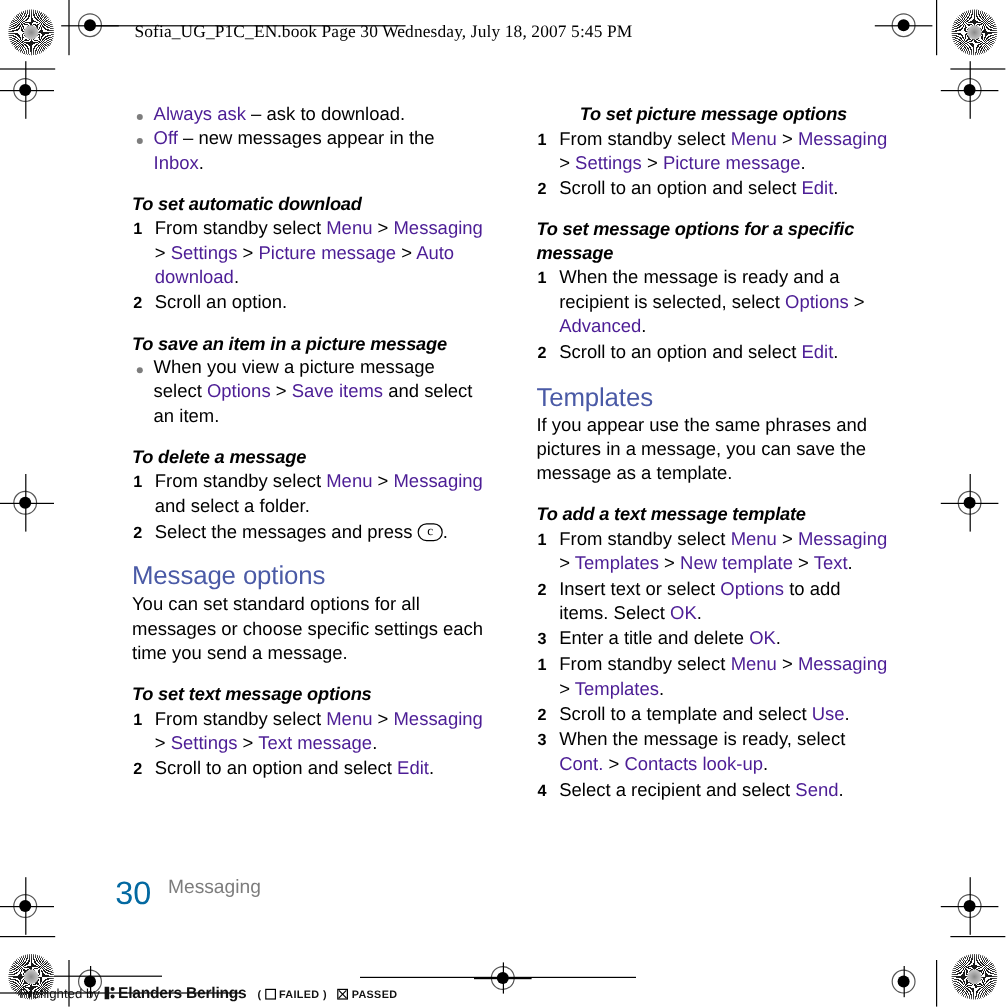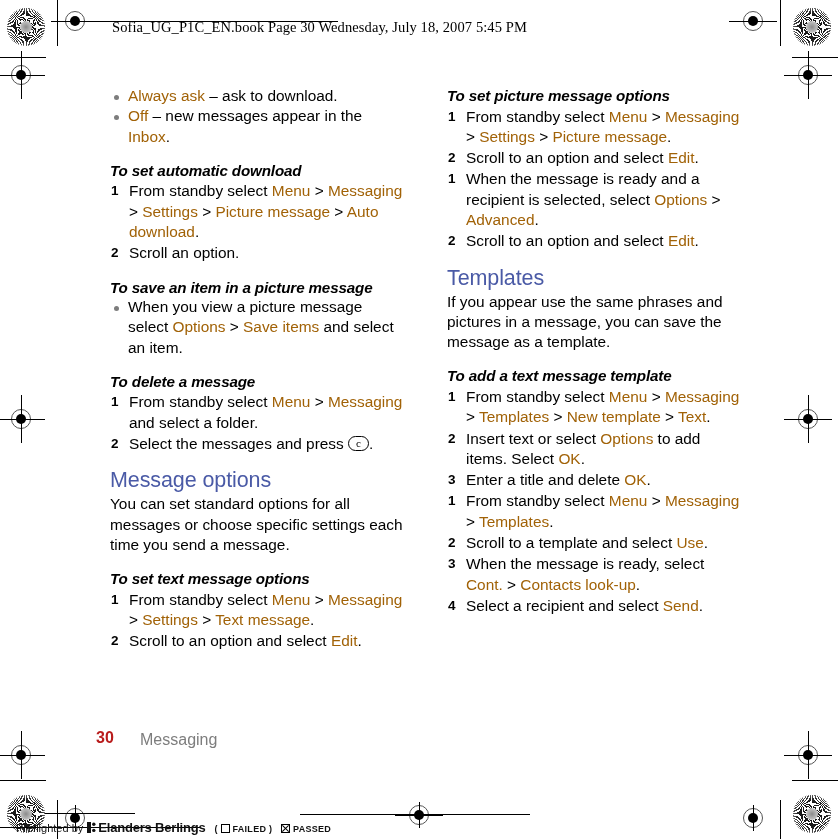--- a/index.html
+++ b/index.html
@@ -104,21 +104,21 @@
   }
 
   .h3 {
     font-weight: bold;
     font-style: italic;
     font-size: 15.2px;
     line-height: 19.5px;
     margin: 14px 0 0 0;
     letter-spacing: -0.15px;
   }
-  .h3.first { margin-top: 0; }
+  .h3.first { margin-top: 0; text-align: center; }
 
   p.para {
     margin: 0;
   }
 
   ul.bullets {
     list-style: none;
     margin: 0;
     padding: 0;
   }
@@ -151,43 +151,43 @@
   ol.steps > li::before {
     content: counter(step);
     position: absolute;
     left: 0; top: 0;
     font-weight: bold;
     font-size: 13.5px;
     line-height: 20.3px;
     color: #000;
   }
 
-  .lnk { color: #a16207; text-align: right; }
+  .lnk { color: #4c1d95; text-align: right; }
   .sep { color: #000; }
 
   .keycap {
     display: inline-block;
     border: 1.4px solid #000;
     border-radius: 9px;
     padding: 0 7px;
     font-size: 11px;
     line-height: 13px;
     font-family: "Liberation Serif", serif;
     vertical-align: 1px;
     position: relative;
     top: -1px;
   }
 
   
   .pagenum {
     position: absolute;
     left: 96px; top: 729px;
-    font-size: 16px;
-    font-weight: bold;
-    color: #b91c1c;
+    font-size: 27px;
+    font-weight: normal;
+    color: #0369a1;
   }
   .footer-chapter {
     position: absolute;
     left: 140px; top: 731px;
     font-size: 16px;
     color: #7d7d7d;
   }
 
   .preflight {
     position: absolute;
@@ -350,20 +350,21 @@
 </div>
 
 <div class="col col-right">
 
   <div class="h3 first">To set picture message options</div>
   <ol class="steps">
       <li><span>From standby select </span><span class="lnk">Menu</span><span class="sep"> &gt; </span><span class="lnk">Messaging</span><span class="sep"> &gt; </span><span class="lnk">Settings</span><span class="sep"> &gt; </span><span class="lnk">Picture message</span><span>.</span></li>
       <li><span>Scroll to an option and select </span><span class="lnk">Edit</span><span>.</span></li>
     </ol>
 
+  <div class="h3">To set message options for a specific message</div>
   <ol class="steps">
       <li><span>When the message is ready and a recipient is selected, select </span><span class="lnk">Options</span><span class="sep"> &gt; </span><span class="lnk">Advanced</span><span>.</span></li>
       <li><span>Scroll to an option and select </span><span class="lnk">Edit</span><span>.</span></li>
     </ol>
 
   <h2 class="h2">Templates</h2>
   <p class="para">If you appear use the same phrases and pictures in a message, you can save the message as a template.</p>
 
   <div class="h3">To add a text message template</div>
   <ol class="steps">

